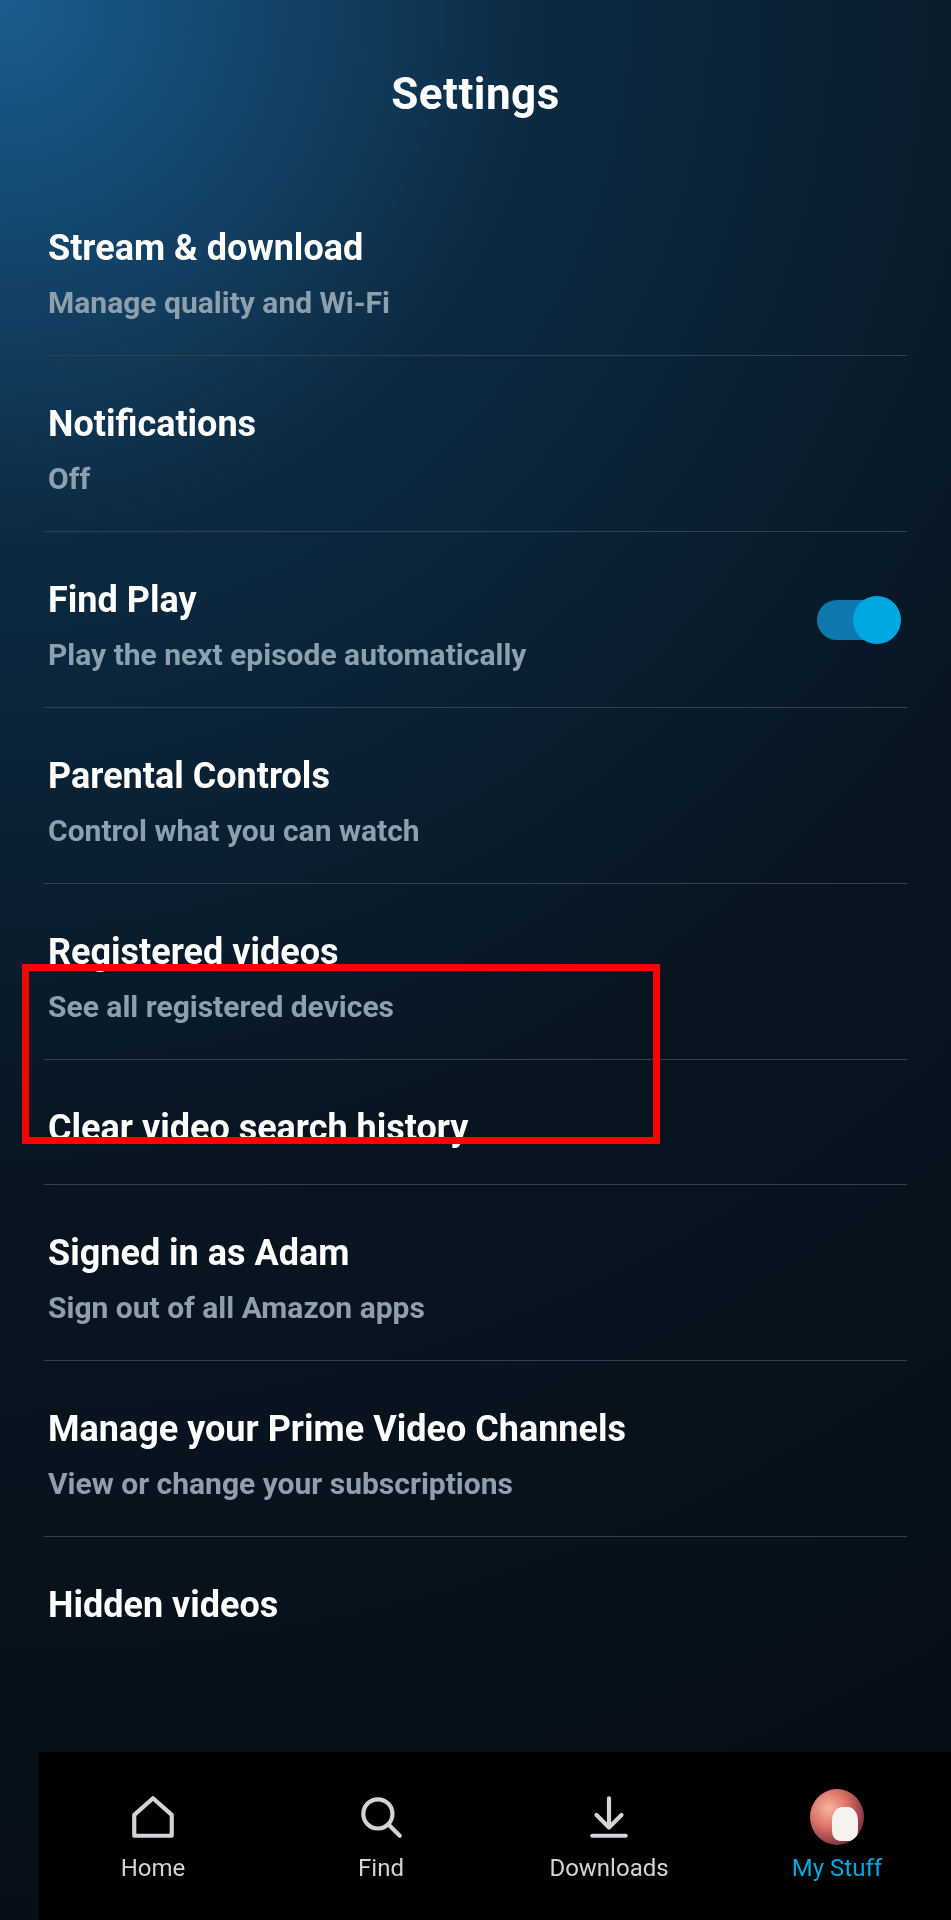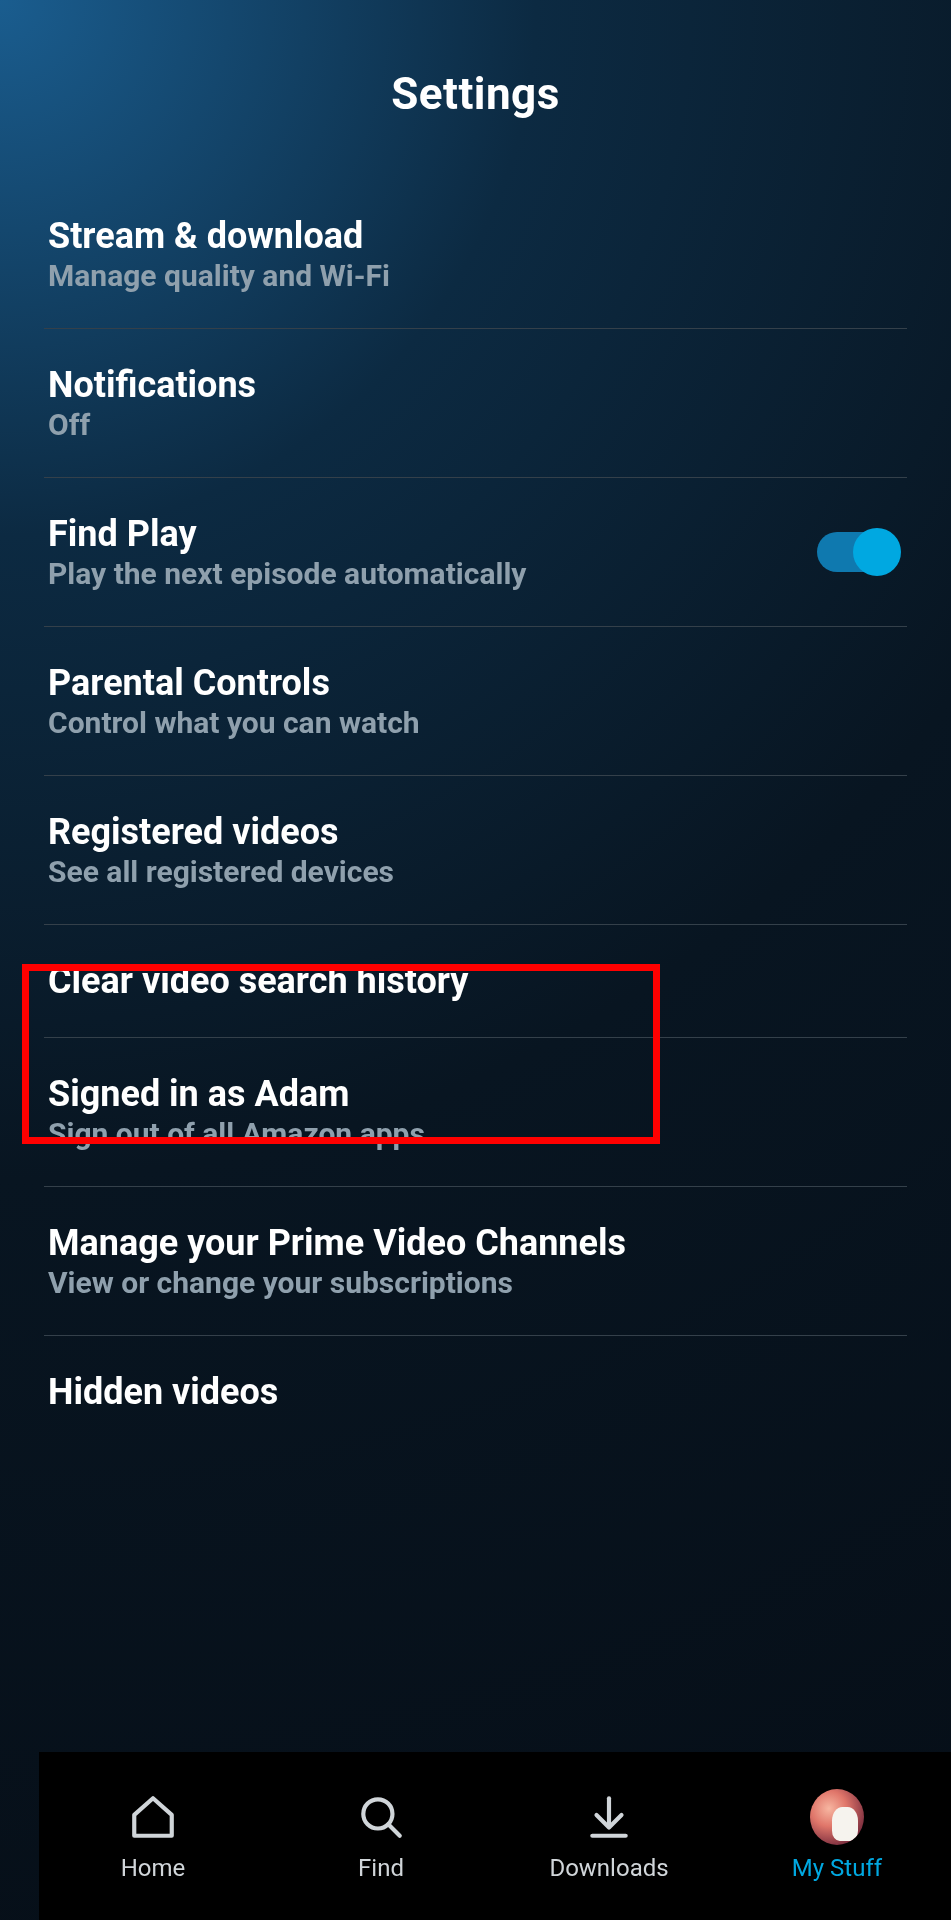--- a/index.html
+++ b/index.html
@@ -44,21 +44,21 @@
     overflow: hidden;
   }
   .item {
     padding: 35px 4px 35px 4px;
     border-bottom: 1px solid #34404a;
     display: flex;
     align-items: center;
     justify-content: space-between;
   }
   .item:last-child { border-bottom: none; }
-  .item-text { display: flex; flex-direction: column; gap: 1px; }
+  .item-text { display: flex; flex-direction: column; gap: 16px; margin-top: 12px; }
   .item-title {
     font-size: 36px;
     font-weight: 700;
     color: #ffffff;
   }
   .item-sub {
     font-size: 30px;
     font-weight: 700;
     color: #8fa0ad;
   }

